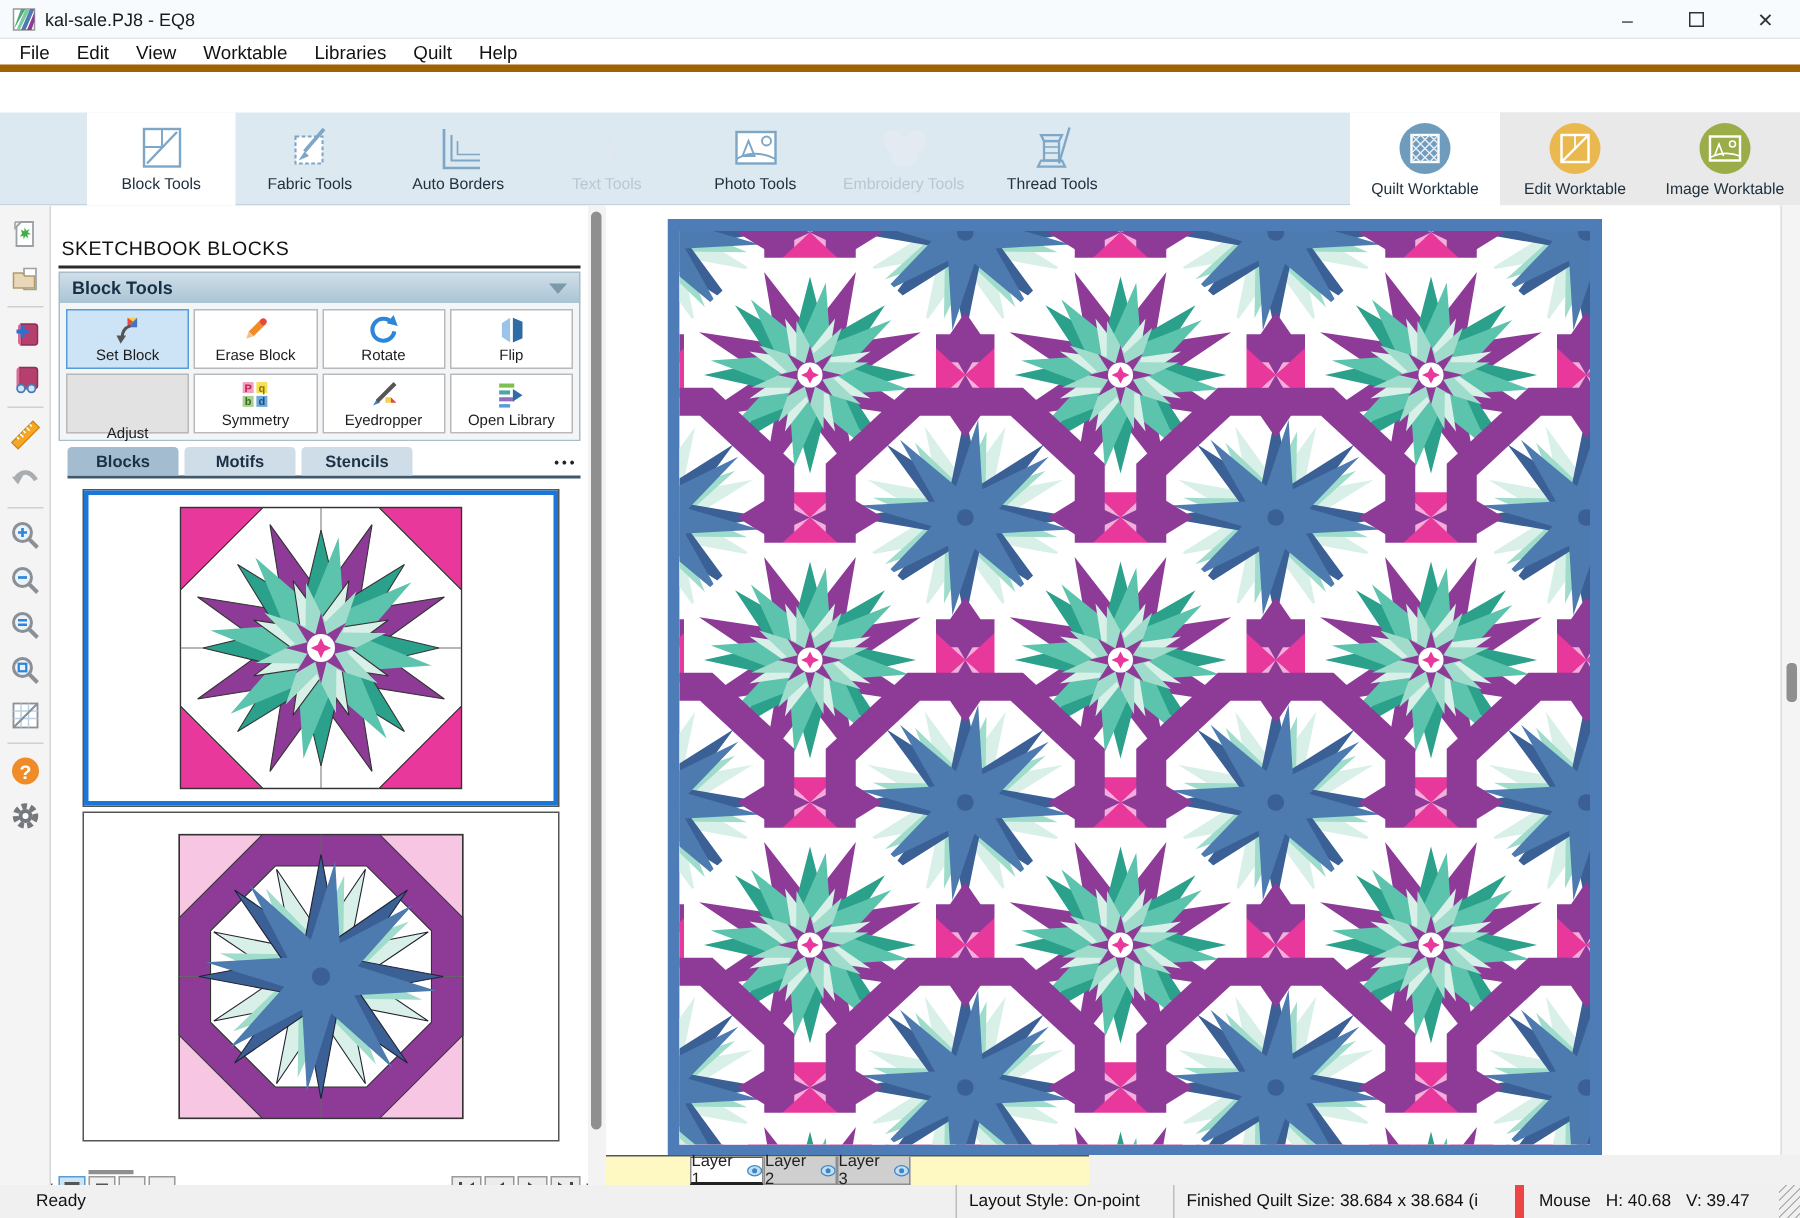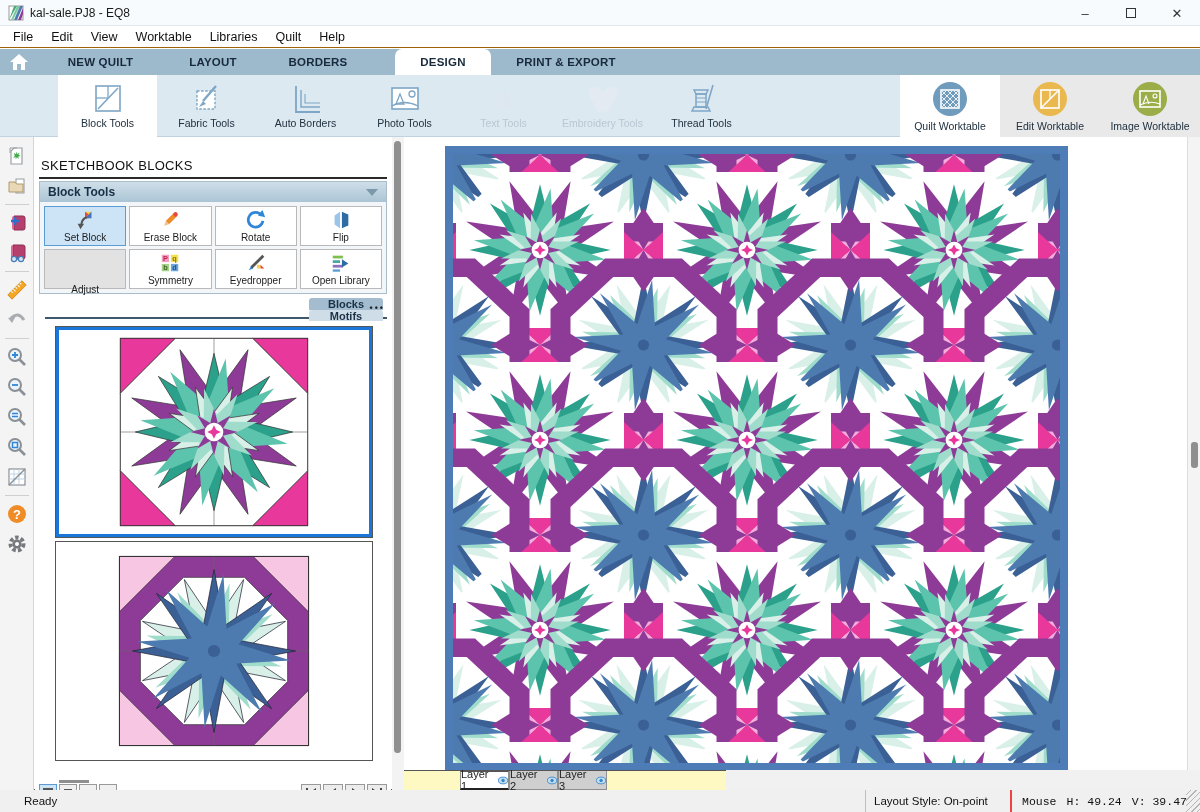--- a/index.html
+++ b/index.html
@@ -8,21 +8,21 @@
 
 
 .titlebar { position:absolute; left:0; top:0; width:1200px; height:26px; background:#f7fbfd; border-bottom:1px solid #e3e8ec; display:flex; align-items:center; padding-left:8px; }
 .appicon { width:16px; height:16px; margin-right:6px; }
 .titletext { font-size:12px; color:#1a1a1a; }
 .wincontrols { position:absolute; right:0; top:0; height:26px; display:flex; }
 .winbtn { width:46px; height:26px; display:flex; align-items:center; justify-content:center; font-size:13px; color:#333; }
 .winbtn .maxbox { width:10px; height:10px; border:1.4px solid #333; }
 
 
-.menubar { position:absolute; left:0; top:26px; width:1200px; height:22px; background:#fff; border-bottom:1px solid #a16207; display:flex; align-items:flex-start; padding-left:4px; }
+.menubar { position:absolute; left:0; top:26px; width:1200px; height:22px; background:#fff; border-bottom:5px solid #a16207; display:flex; align-items:flex-start; padding-left:4px; }
 .menuitem { font-size:12.5px; color:#111; padding:0 9px; height:100%; display:flex; align-items:center; }
 
 
 .tabstrip { position:absolute; left:0; top:49px; width:1200px; height:26px; background:#9db9cc; display:flex; align-items:flex-end; }
 .hometab { width:38px; height:26px; display:flex; align-items:center; justify-content:center; }
 .rtab { height:26px; display:flex; align-items:center; justify-content:center; font-size:11.5px; font-weight:bold; color:#17293a; letter-spacing:0.2px; }
 .rtab.active { background:#fff; border-radius:7px 7px 0 0; color:#17293a; }
 
 
 .ribbon { position:absolute; left:0; top:75px; width:1200px; height:62px; background:#dde9f1; border-bottom:1px solid #c2d2de; }
@@ -50,21 +50,21 @@
 .sbtitle-rule { height:2px; background:#2a2a2a; margin:0 4px 2px 4px; }
 .toolpanel { margin:2px 4px 0 4px; border:1px solid #a9bcc9; }
 .toolpanel-hd { height:20px; background:linear-gradient(#cfdfe9,#aac4d4); display:flex; align-items:center; justify-content:space-between; padding:0 8px; }
 .toolpanel-hd span.lbl { font-size:12px; font-weight:bold; color:#173046; }
 .caret-down { width:0; height:0; border-left:6px solid transparent; border-right:6px solid transparent; border-top:7px solid #7c98ab; }
 .toolgrid { display:grid; grid-template-columns:repeat(4,1fr); gap:3px; padding:4px; background:#f2f6f9; }
 .toolbtn { height:40px; background:#fff; border:1px solid #b9b9b9; display:flex; flex-direction:column; align-items:center; justify-content:center; gap:1px; }
 .toolbtn.selected { background:#cde4f6; border:1px solid #5b9bd5; }
 .toolbtn.dim { background:#e2e2e2;gap:40px; }
 .toolbtn .tlabel { font-size:10px; color:#1c1c1c; }
-.sbtabs { display:flex; align-items:flex-end; height:21px; margin:4px 4px 0 10px; border-bottom:2px solid #3f586b; position:relative;flex-direction:column; }
+.sbtabs { display:flex; align-items:flex-end; height:21px; margin:4px 4px 0 10px; border-bottom:2px solid #3f586b; position:relative; }
 .sbtab { width:74px; height:19px; display:flex; align-items:center; justify-content:center; font-size:11px; font-weight:bold; color:#1c3146; background:#cfdde8; margin-right:4px; border-radius:3px 3px 0 0; }
 .sbtab.active { background:#a3bccf; }
 .sboverflow { position:absolute; right:2px; bottom:4px; font-size:9px; letter-spacing:2px; color:#222; font-weight:bold; }
 .blocklist { margin:2px 4px 0 4px; height:462px; background:#fff; position:relative; overflow:hidden; }
 .blockitem { position:absolute; left:16px; width:318px; background:#fff; border:1px solid #555; display:flex; align-items:center; justify-content:center; }
 .blockitem.sel { outline:3px solid #1b76d9; outline-offset:-4px; }
 .listdash { position:absolute; left:20px; bottom:0px; width:30px; height:3px; background:#8f8f8f; }
 .sbbottom { position:absolute; left:4px; right:4px; bottom:2px; height:24px; display:flex; align-items:center; }
 .sizebtn { width:18px; height:18px; border:1px solid #999; background:#f0f0f0; margin-right:2px; display:flex; align-items:center; justify-content:center; }
 .sizebtn.active { background:#cde4f6; border-color:#5b9bd5; }
@@ -84,21 +84,21 @@
 .layerstrip { position:absolute; left:0; bottom:0; width:796px; height:20px; background:#f1f1f1; }
 .layertabs-box { position:absolute; left:0; top:0; width:322px; height:20px; background:#fef9c3; border-top:1px solid #555; display:flex; align-items:stretch; padding-left:56px; }
 .ltab { width:49px; display:flex; align-items:center; justify-content:center; gap:3px; font-size:11px; color:#222; background:#cfcfcf; border:1px solid #8e8e8e; border-top:none; }
 .ltab.active { background:#fff; border-top:1px solid #555; border-bottom:2px solid #222; }
 .hscroll { position:absolute; left:322px; right:0; top:4px; height:10px; background:#f1f1f1; }
 
 
 .statusbar { position:absolute; left:0; top:790px; width:1200px; height:22px; background:#f0f0f0; display:flex; align-items:stretch; font-size:11.5px; color:#111; }
 .st-ready { flex:1; display:flex; align-items:center; padding-left:24px; }
 .st-cell { display:flex; align-items:center; padding:0 8px; border-left:1px solid #bdbdbd; }
-.st-mouse { display:flex; align-items:center; gap:10px; padding:0 10px; border-left:2px solid #ef4444; width:176px;font-family:Liberation Mono, monospace; }
+.st-mouse { display:flex; align-items:center; gap:10px; padding:0 10px; border-left:6px solid #ef4444; width:176px; }
 .grip { width:14px; background:
  repeating-linear-gradient(135deg, transparent 0 3px, #b5b5b5 3px 4px); }
 svg { display:block; }
 </style>
 </head>
 <body>
 
 <div class="app">
 
   <div class="titlebar">
@@ -126,32 +126,20 @@
   <div class="menubar">
     <span class="menuitem">File</span>
     <span class="menuitem">Edit</span>
     <span class="menuitem">View</span>
     <span class="menuitem">Worktable</span>
     <span class="menuitem">Libraries</span>
     <span class="menuitem">Quilt</span>
     <span class="menuitem">Help</span>
   </div>
 
-  <div class="tabstrip">
-    <div class="hometab">
-      <svg width="18" height="16" viewBox="0 0 18 16">
-        <polygon points="9,0 18,8 15,8 15,16 11,16 11,10 7,10 7,16 3,16 3,8 0,8" fill="#fff"></polygon>
-      </svg>
-    </div>
-    <div class="rtab" style="width:125px">NEW QUILT</div>
-    <div class="rtab" style="width:100px">LAYOUT</div>
-    <div class="rtab" style="width:110px">BORDERS</div>
-    <div class="rtab active" style="width:96px;margin-left:22px">DESIGN</div>
-    <div class="rtab" style="width:150px">PRINT &amp; EXPORT</div>
-  </div>
 
   <div class="ribbon">
     <div class="ribtools">
       <div class="ribbtn active">
         <svg width="32" height="30" viewBox="0 0 32 30">
           <rect x="4" y="2" width="24" height="25" fill="#fff" stroke="#7ea6c6" stroke-width="1.6"></rect>
           <line x1="16" y1="2" x2="16" y2="14" stroke="#7ea6c6" stroke-width="1.3"></line>
           <line x1="4" y1="14" x2="16" y2="14" stroke="#7ea6c6" stroke-width="1.3"></line>
           <line x1="6" y1="25" x2="26" y2="4" stroke="#7ea6c6" stroke-width="1.6"></line>
         </svg>
@@ -166,34 +154,34 @@
         <span class="riblabel">Fabric Tools</span>
       </div>
       <div class="ribbtn">
         <svg width="32" height="30" viewBox="0 0 32 30">
           <path d="M6 2 v26 h24" fill="none" stroke="#7ea6c6" stroke-width="1.8"></path>
           <path d="M11 6 v17 h19" fill="none" stroke="#7ea6c6" stroke-width="1.4"></path>
           <path d="M15 10 v9 h15" fill="none" stroke="#7ea6c6" stroke-width="1.1"></path>
         </svg>
         <span class="riblabel">Auto Borders</span>
       </div>
+      <div class="ribbtn disabled">
+        <svg width="32" height="30" viewBox="0 0 32 30">
+          <text x="16" y="24" text-anchor="middle" font-size="26" font-weight="bold" fill="#dfe7ee" font-family="Liberation Serif, serif">A</text>
+        </svg>
+        <span class="riblabel">Text Tools</span>
+      </div>
       <div class="ribbtn">
         <svg width="34" height="30" viewBox="0 0 34 30">
           <rect x="4" y="4" width="26" height="21" fill="#fff" stroke="#7ea6c6" stroke-width="1.6"></rect>
           <circle cx="24" cy="10" r="3" fill="none" stroke="#7ea6c6" stroke-width="1.3"></circle>
           <path d="M8 20 l4 -10 l4 10 z" fill="none" stroke="#7ea6c6" stroke-width="1.3"></path>
           <path d="M4 22 q12 -7 26 0" fill="none" stroke="#7ea6c6" stroke-width="1.3"></path>
         </svg>
         <span class="riblabel">Photo Tools</span>
-      </div>
-      <div class="ribbtn disabled">
-        <svg width="32" height="30" viewBox="0 0 32 30">
-          <text x="16" y="24" text-anchor="middle" font-size="26" font-weight="bold" fill="#dfe7ee" font-family="Liberation Serif, serif">A</text>
-        </svg>
-        <span class="riblabel">Text Tools</span>
       </div>
       <div class="ribbtn disabled">
         <svg width="34" height="30" viewBox="0 0 34 30">
           <ellipse cx="11" cy="12" rx="7" ry="10" fill="#e3eaf1" transform="rotate(-35 11 12)"></ellipse>
           <ellipse cx="23" cy="12" rx="7" ry="10" fill="#e3eaf1" transform="rotate(35 23 12)"></ellipse>
           <ellipse cx="13" cy="22" rx="4" ry="6" fill="#e3eaf1" transform="rotate(-25 13 22)"></ellipse>
           <ellipse cx="21" cy="22" rx="4" ry="6" fill="#e3eaf1" transform="rotate(25 21 22)"></ellipse>
         </svg>
         <span class="riblabel">Embroidery Tools</span>
       </div>
@@ -665,21 +653,22 @@
           </div>
         </div>
         <div class="hscroll"></div>
       </div>
     </div>
   </div>
 
   <div class="statusbar">
     <div class="st-ready">Ready</div>
     <div class="st-cell" style="width:145px">Layout Style: On-point</div>
+    <div class="st-cell" style="width:228px">Finished Quilt Size: 38.684 x 38.684 (i</div>
     <div class="st-mouse">
       <span>Mouse</span>
-      <span><span>H:</span>&nbsp;<span>49.24</span></span>
+      <span><span>H:</span>&nbsp;<span>40.68</span></span>
       <span><span>V:</span>&nbsp;<span>39.47</span></span>
     </div>
     <div class="grip"></div>
   </div>
 
 </div>
 
 </body></html>

